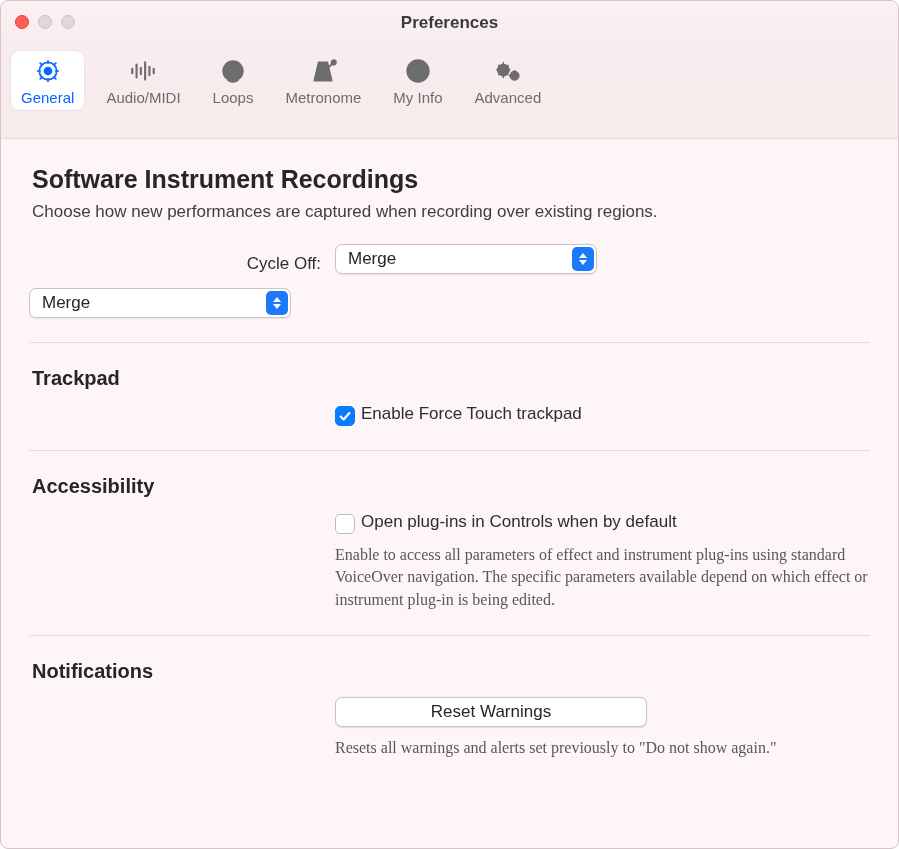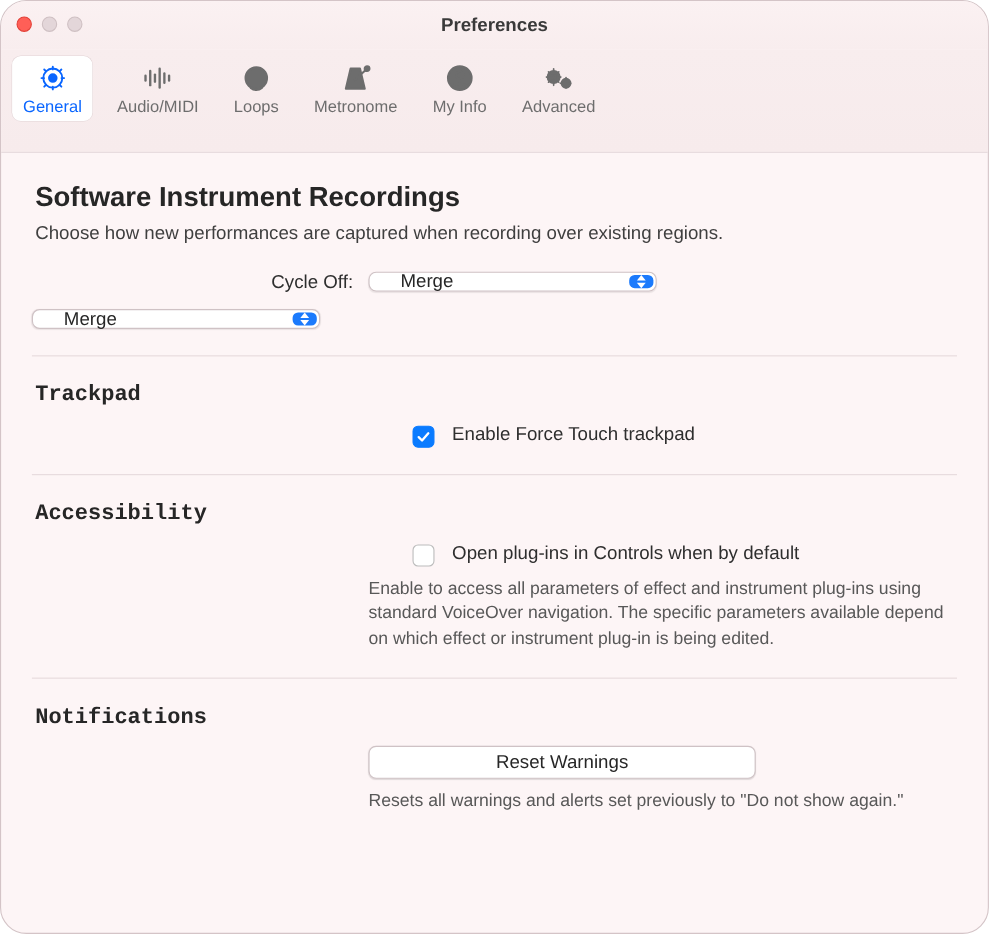--- a/index.html
+++ b/index.html
@@ -17,21 +17,21 @@
     width: 899px; height: 849px;
     font-family: -apple-system, "Helvetica Neue", Helvetica, Arial, sans-serif;
     font-size: 16px;
     color: var(--text);
     background: #fff;
   }
   .window {
     width: 899px; height: 849px;
     background: var(--pink-bg);
     border: 1px solid var(--window-border);
-    border-radius: 24px;
+    border-radius: 8px;
     overflow: hidden;
     display: flex;
     flex-direction: column;
   }
   
   .titlebar {
     position: relative;
     height: 44px;
     display: flex;
     align-items: center;
@@ -101,21 +101,21 @@
   }
   hr.div {
     border: none;
     border-top: 1px solid var(--divider);
     margin: 24px 0;
   }
 
   
   .row {
     display: flex;
-    align-items: center;
+    align-items: flex-end;
     gap: 14px;
     margin-bottom: 14px;
   }
   .row-label {
     width: 292px;
     text-align: right;
     font-size: 17px;
     color: #2e2e2e;
     padding-top: 3px;
     flex-shrink: 0;
@@ -124,27 +124,27 @@
     flex: 1;
     display: flex;
     flex-direction: column;
     gap: 6px;
   }
 
   
   .popup {
     position: relative;
     width: 262px;
-    height: 18px;
+    height: 30px;
     background: #fff;
     border: 0.5px solid #cfc2c5;
     border-radius: 7px;
     display: flex;
     align-items: center;
-    padding-left: 28px;
+    padding-left: 12px;
     font-size: 17px;
     box-shadow: 0 0.5px 1px rgba(0,0,0,0.08);
   }
   .popup .stepper {
     position: absolute;
     right: 2px; top: 2px; bottom: 2px;
     width: 22px;
     background: #1b7afc;
     border-radius: 5px;
     display: flex; flex-direction: column;
@@ -153,21 +153,21 @@
   }
   .popup .stepper .up, .popup .stepper .down {
     width: 0; height: 0;
     border-left: 4px solid transparent;
     border-right: 4px solid transparent;
   }
   .popup .stepper .up { border-bottom: 5px solid #fff; }
   .popup .stepper .down { border-top: 5px solid #fff; }
 
   
-  .check-row { display:flex; align-items:flex-start; gap:16px;margin-left:40px; }
+  .check-row { display:flex; align-items:flex-start; gap:6px; }
   .checkbox {
     width: 20px; height: 20px;
     border-radius: 5px;
     flex-shrink: 0;
     margin-top: 2px;
     border: 0.5px solid #bcbcbc;
     background: #fff;
     display:flex; align-items:center; justify-content:center;
   }
   .checkbox.checked {
@@ -175,40 +175,40 @@
     border-color: #0a7bff;
   }
   .checkbox.checked svg { display:block; }
   .checkbox svg { display:none; }
   .check-label { font-size: 17px; color:#2e2e2e; }
   .help-text {
     font-size: 16px;
     color: #585858;
     line-height: 1.4;
     margin-top: 4px;
+    font-family: Liberation Serif, serif;
   }
 
   .sub-heading {
     font-size: 20px;
     font-weight: 700;
     margin: 0 0 14px 3px;
-    font-family: Liberation Mono, monospace;
   }
 
   
   .push-button {
     height: 30px;
     padding: 0 22px;
     background: #fff;
     border: 0.5px solid #cfc2c5;
     border-radius: 7px;
     font-size: 17px;
     box-shadow: 0 0.5px 1px rgba(0,0,0,0.12);
     display:inline-flex; align-items:center; justify-content:center;
-    width: 352px;
+    width: 312px;
   }
 </style>
 </head>
 <body>
 
 <div class="window">
 
   <div class="titlebar">
     <div class="traffic">
       <div class="tl-dot tl-close"></div>

